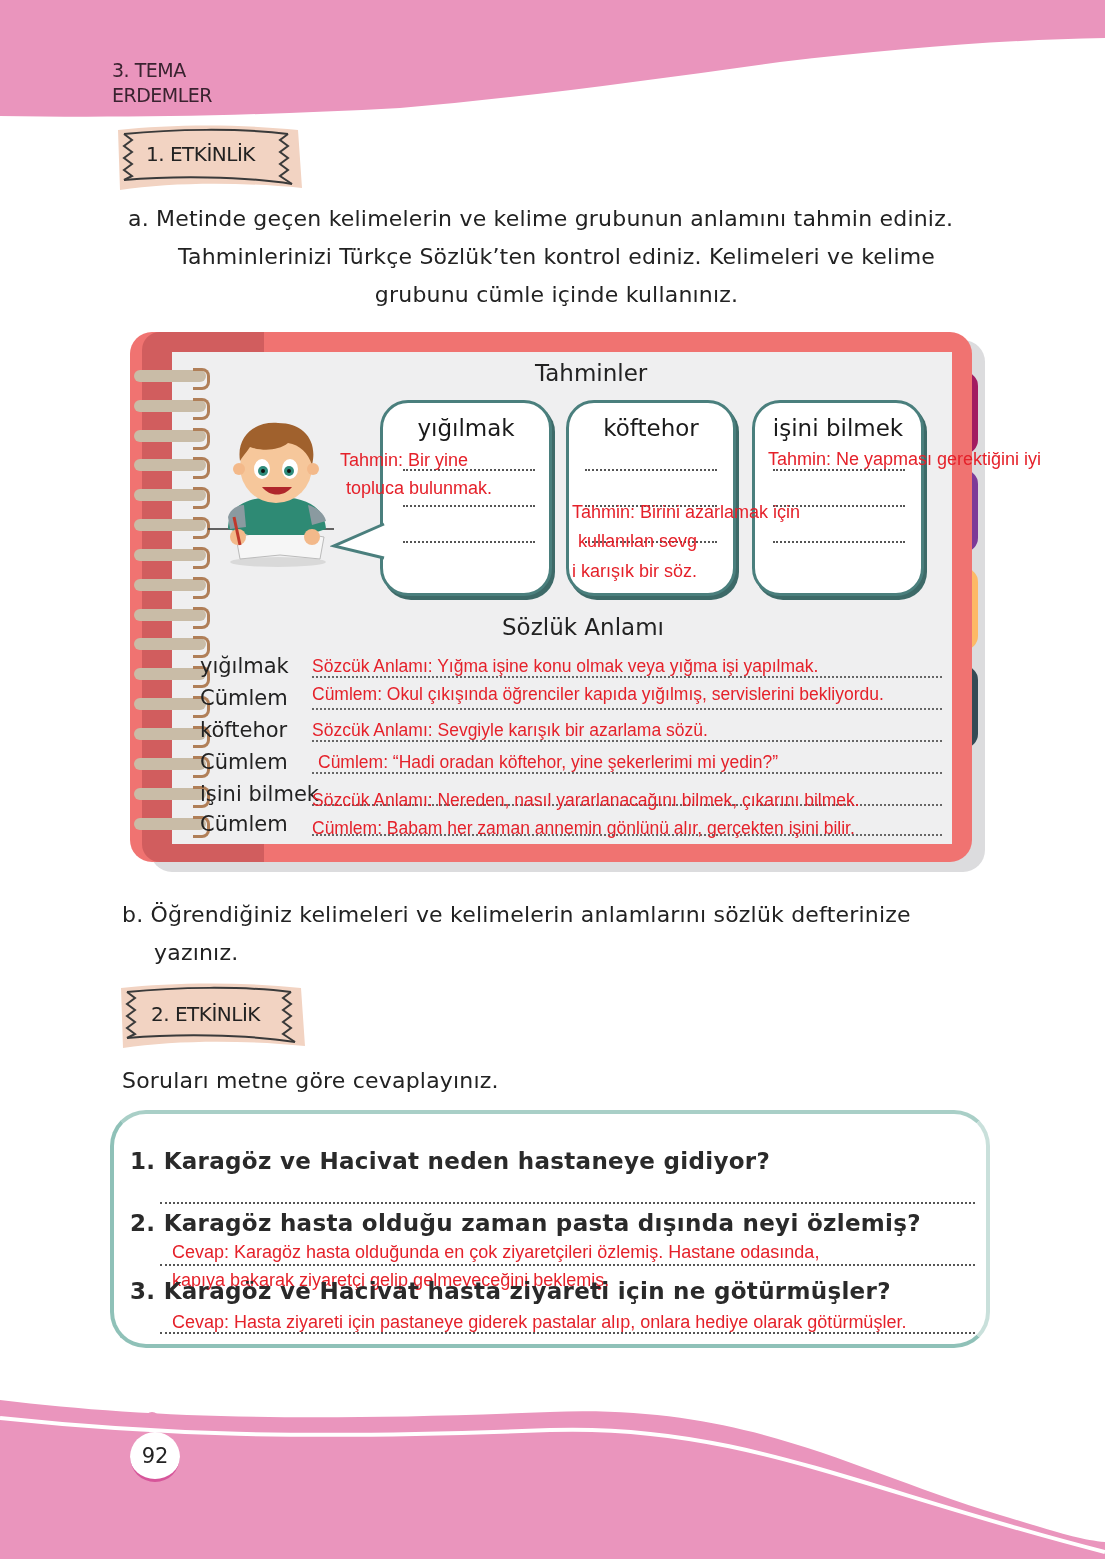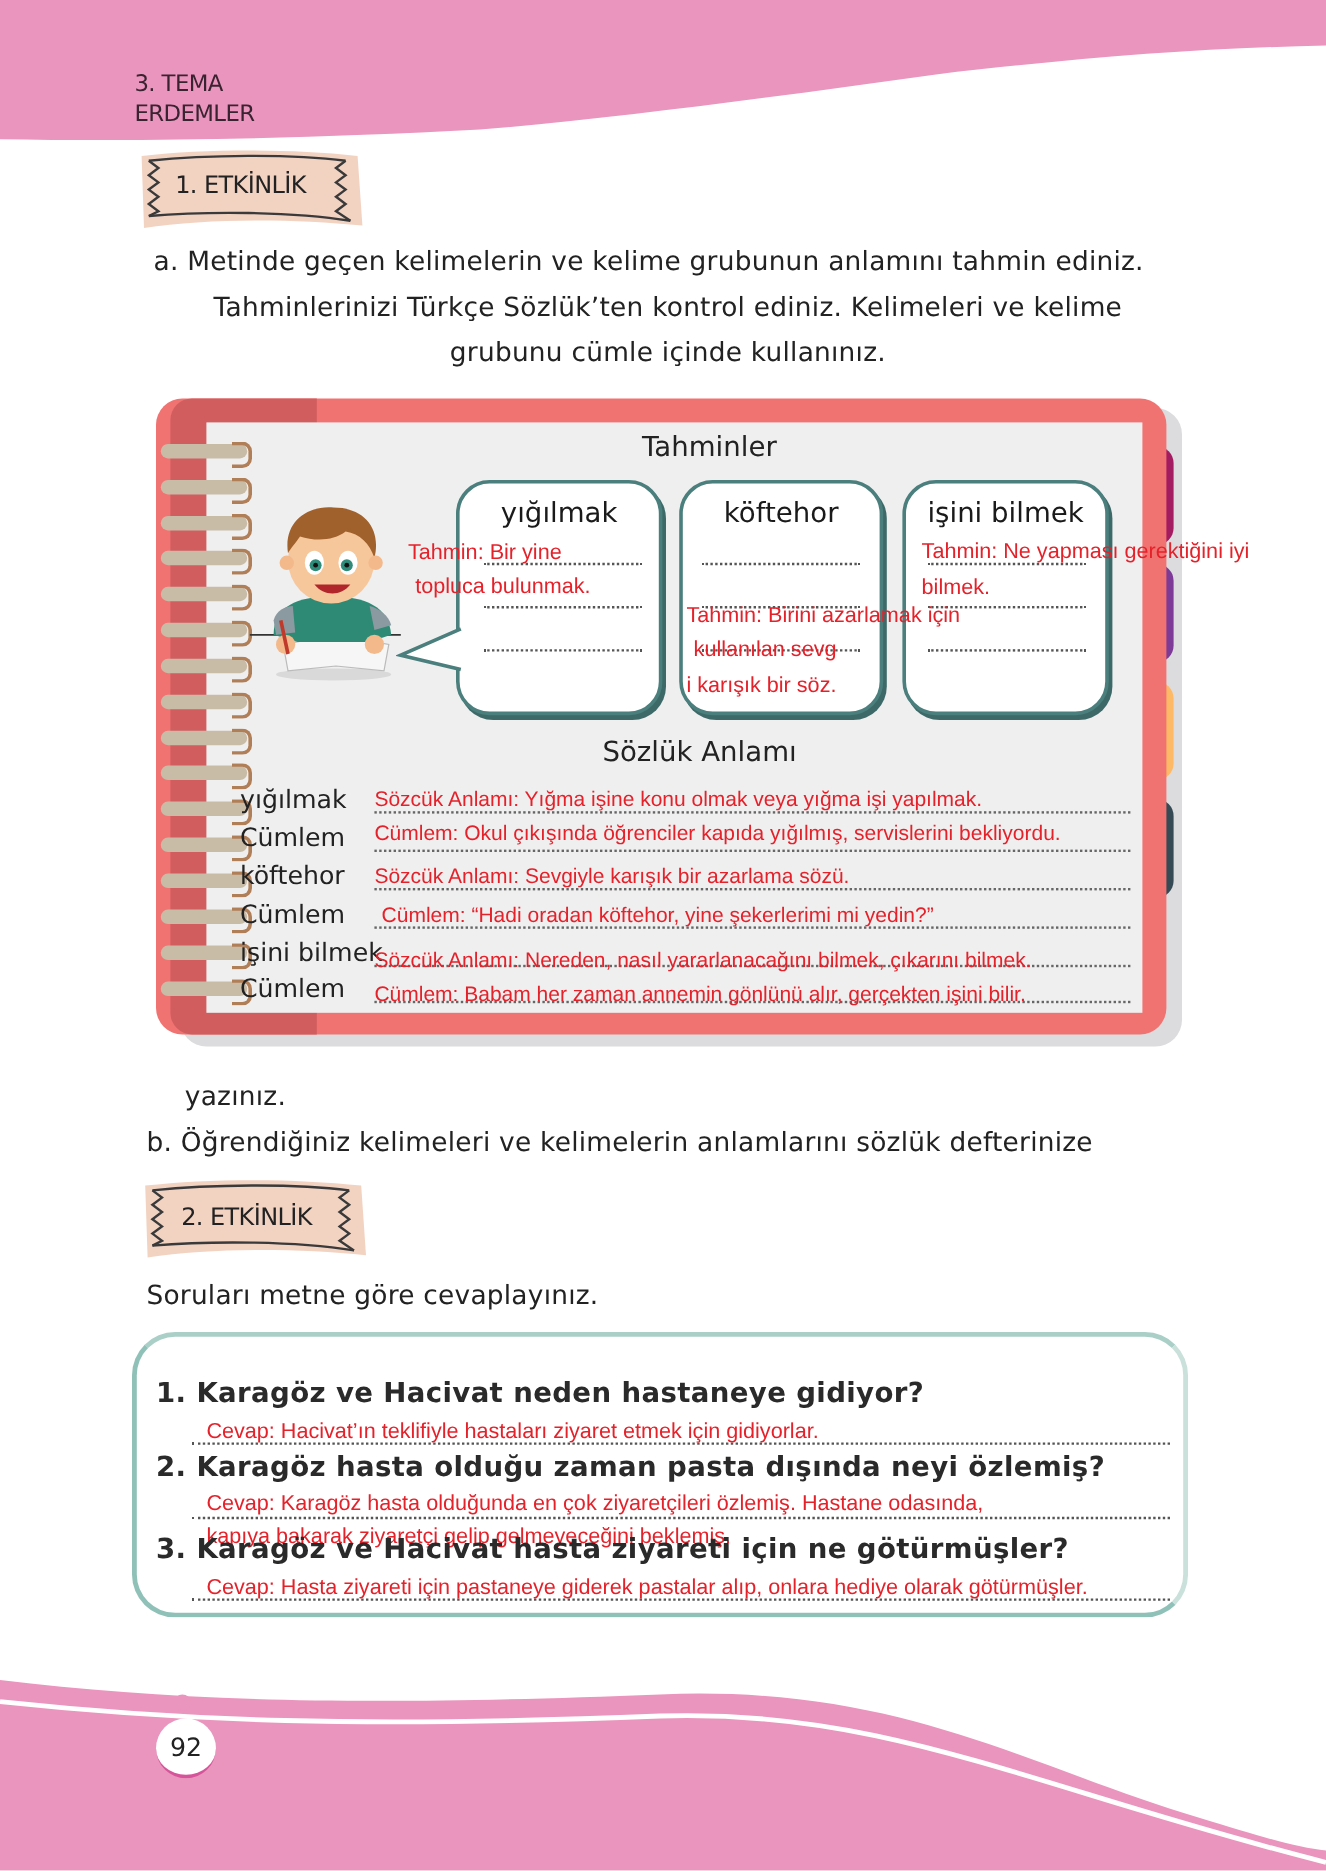--- a/index.html
+++ b/index.html
@@ -156,21 +156,20 @@
     <div>Tahmin: Bir yine</div>
     <div style="padding-left:6px;">topluca bulunmak.</div>
   </div>
   <div class="guess red" style="left:442px;top:118px;white-space:nowrap;margin-top:48px;">
     <div>Tahmin: Birini azarlamak için</div>
     <div style="padding-left:6px;line-height:30px;">kullanılan sevg</div>
     <div style="line-height:30px;">i karışık bir söz.</div>
   </div>
   <div class="guess red" style="left:638px;top:112px;white-space:nowrap;line-height:30px;">
     <div>Tahmin: Ne yapması gerektiğini iyi</div>
-    <div>bilmek.</div>
   </div>
 
   <div class="nb-title" style="left:372px;top:282px;">Sözlük Anlamı</div>
 
   <div class="dict-label" style="top:322px;">yığılmak</div>
   <div class="dict-line" style="top:324px;"></div>
   <div class="dict-text red" style="top:324px;">Sözcük Anlamı: Yığma işine konu olmak veya yığma işi yapılmak.</div>
 
   <div class="dict-label" style="top:354px;">Cümlem</div>
   <div class="dict-line" style="top:356px;"></div>
@@ -187,41 +186,40 @@
   <div class="dict-label" style="top:450px;">işini bilmek</div>
   <div class="dict-line" style="top:452px;"></div>
   <div class="dict-text red" style="top:458px;text-align:right;">Sözcük Anlamı: Nereden, nasıl yararlanacağını bilmek, çıkarını bilmek.</div>
 
   <div class="dict-label" style="top:480px;">Cümlem</div>
   <div class="dict-line" style="top:482px;"></div>
   <div class="dict-text red" style="top:486px;">Cümlem: Babam her zaman annemin gönlünü alır, gerçekten işini bilir.</div>
 </div>
 
 <div class="instr" style="left:122px;top:896px;">
+  <div>b. Öğrendiğiniz kelimeleri ve kelimelerin anlamlarını sözlük defterinize</div>
   <div style="padding-left:32px;">yazınız.</div>
-  <div>b. Öğrendiğiniz kelimeleri ve kelimelerin anlamlarını sözlük defterinize</div>
 </div>
 
 <div class="ribbon" style="left:115px;top:980px;width:195px;">
   <svg width="195" height="74" viewBox="0 0 195 74">
     <path d="M6,8 C60,2 130,2 186,8 L190,66 C130,60 60,60 8,68 Z" fill="#f2d3c2"></path>
     <path d="M12,12 C60,7 130,6 176,12" stroke="#3a3a3a" stroke-width="2" fill="none"></path>
     <path d="M12,58 C60,54 130,54 180,62" stroke="#3a3a3a" stroke-width="2" fill="none"></path>
     <path d="M12,12 l8,6 -8,6 8,6 -8,6 8,6 -8,6 8,6 -8,4" stroke="#3a3a3a" stroke-width="2" fill="none"></path>
     <path d="M176,12 l-8,6 8,6 -8,6 8,6 -8,6 8,6 -8,6 12,8" stroke="#3a3a3a" stroke-width="2" fill="none"></path>
   </svg>
   <span class="rib-label" style="left:36px;top:22px;">2. ETKİNLİK</span>
 </div>
 
 <div class="instr" style="left:122px;top:1062px;">Soruları metne göre cevaplayınız.</div>
 
 <div class="qbox">
   <div class="question" style="top:34px;">1. Karagöz ve Hacivat neden hastaneye gidiyor?</div>
   <div class="ans-line" style="top:88px;"></div>
-  <div class="answer red" style="top:68px;">Cevap: Hacivat’ın teklifiyle hastaları ziyaret etmek için gidiyorlar.</div>
 
   <div class="question" style="top:96px;">2. Karagöz hasta olduğu zaman pasta dışında neyi özlemiş?</div>
   <div class="ans-line" style="top:150px;"></div>
   <div class="answer red" style="top:128px;">Cevap: Karagöz hasta olduğunda en çok ziyaretçileri özlemiş. Hastane odasında,</div>
   <div class="answer red" style="top:156px;">kapıya bakarak ziyaretçi gelip gelmeyeceğini beklemiş.</div>
 
   <div class="question" style="top:164px;">3. Karagöz ve Hacivat hasta ziyareti için ne götürmüşler?</div>
   <div class="ans-line" style="top:218px;"></div>
   <div class="answer red" style="top:198px;">Cevap: Hasta ziyareti için pastaneye giderek pastalar alıp, onlara hediye olarak götürmüşler.</div>
 </div>

